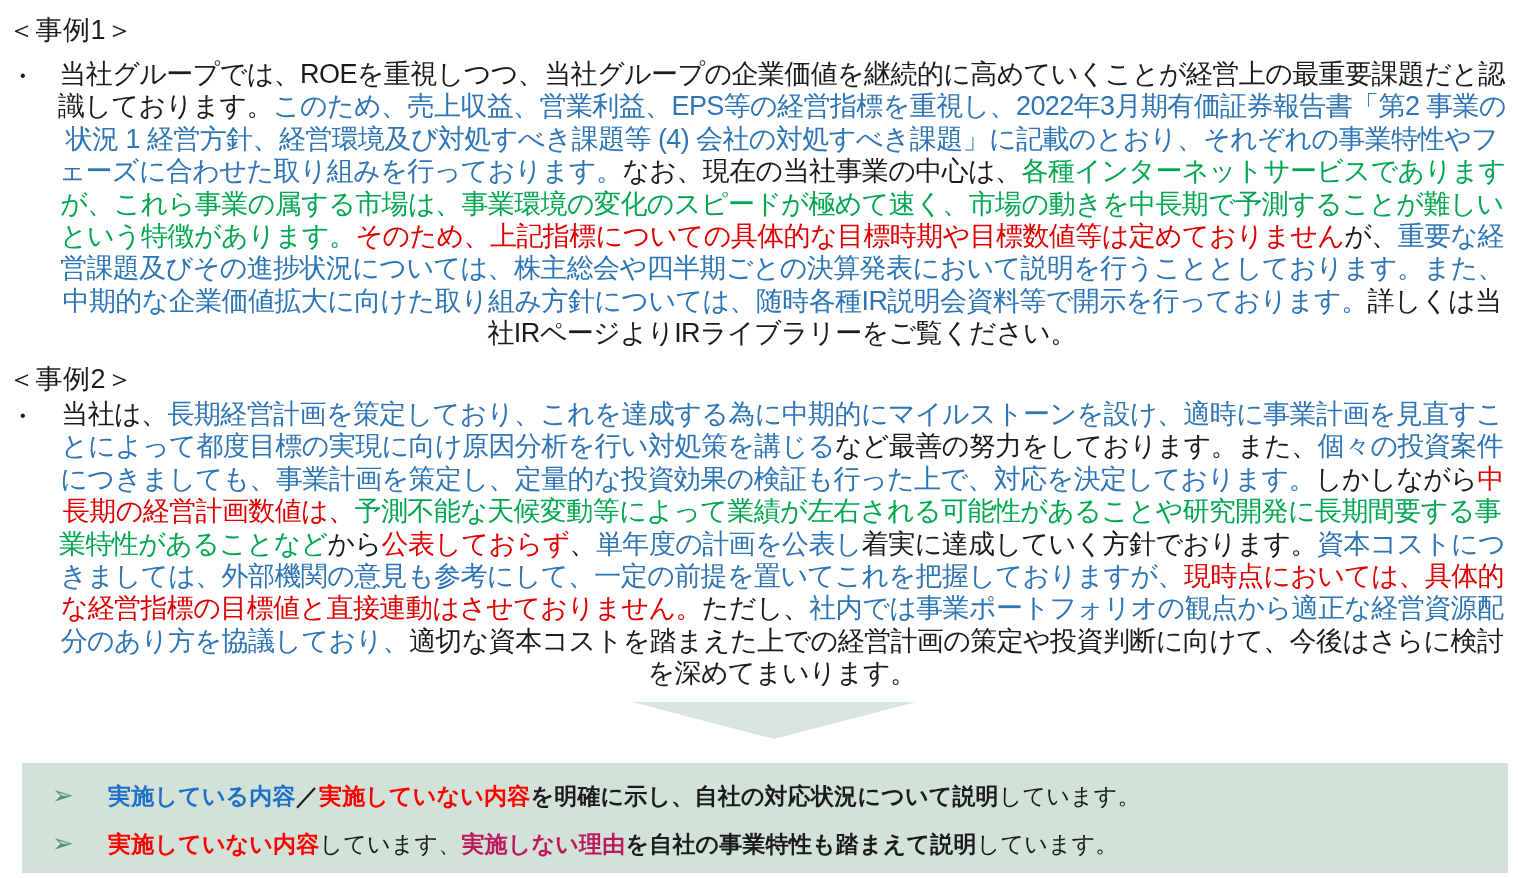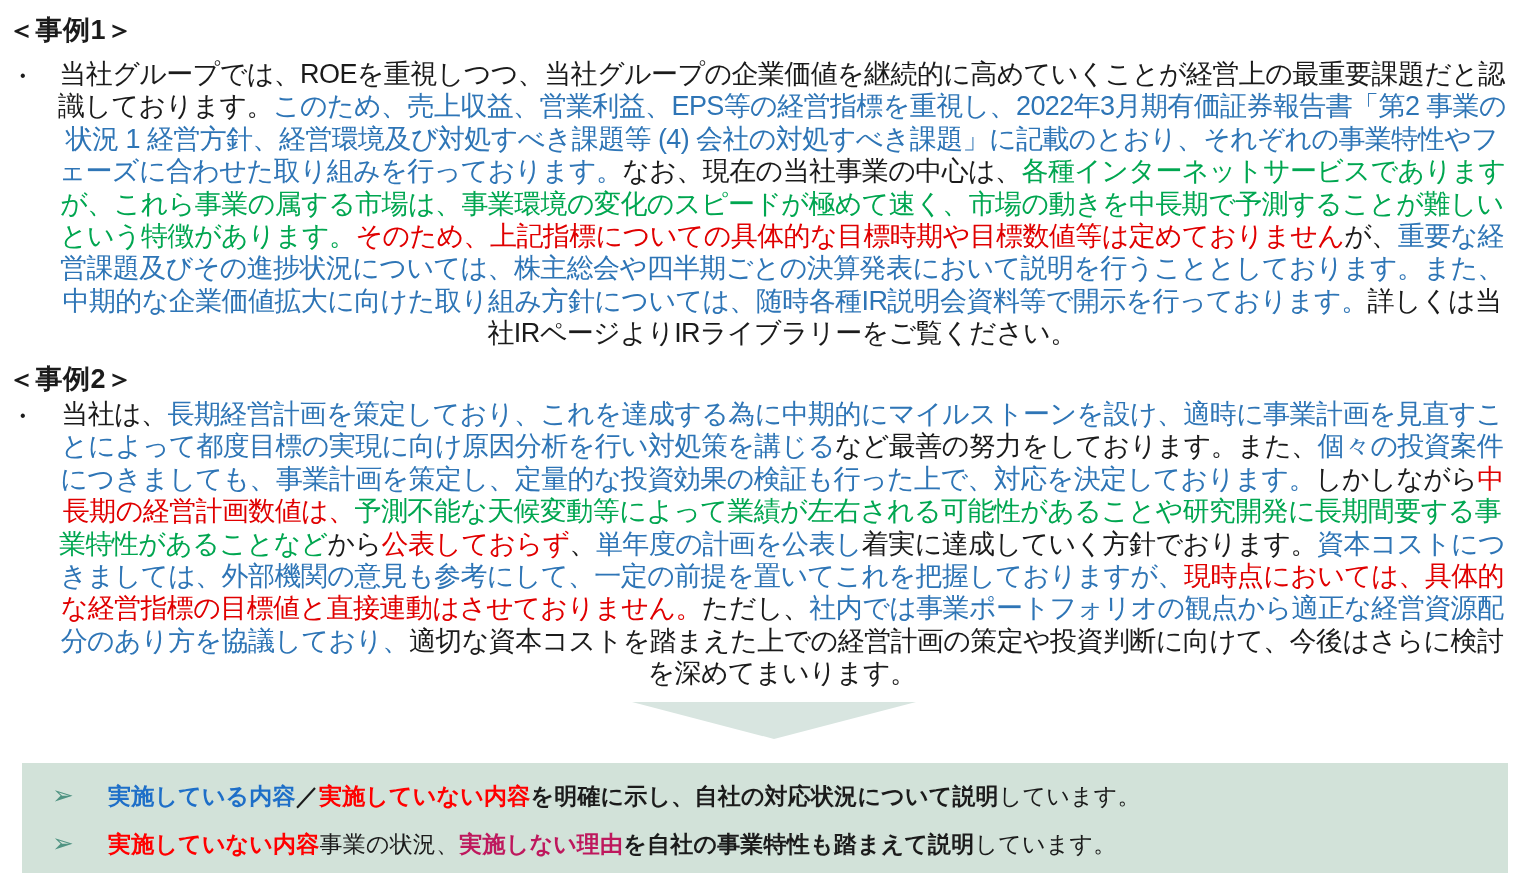--- a/index.html
+++ b/index.html
@@ -2,21 +2,21 @@
 <html><head>
 <meta charset="utf-8">
 <style>
   html,body { margin:0; padding:0; background:#ffffff; }
   .page {
     position:relative; width:1518px; height:878px; background:#ffffff;
     font-family:"Liberation Sans","DejaVu Sans",sans-serif;
     color:#1b1b1b; overflow:hidden;
   }
   .heading {
-    position:absolute; left:8px; font-size:27px; font-weight:700;
+    position:absolute; left:8px; font-size:27px; font-weight:400;
     letter-spacing:0.5px; white-space:nowrap;
   }
   .heading.h1 { top:12px; }
   .heading.h2 { top:361px; }
   .para {
     position:absolute; left:20px; width:1490px; display:flex; align-items:flex-start;
   }
   .para.p1 { top:58px; }
   .para.p2 { top:398px; }
   .bullet-dot {
@@ -67,17 +67,17 @@
 
   <div class="down-arrow" style="background-color: rgb(216, 229, 224);"></div>
 
   <div class="summary-box" style="background-color: rgb(210, 226, 217);">
     <div class="box-item">
       <span class="box-marker" style="color: rgb(79, 147, 130);">➢</span>
       <div class="box-text"><span style="color: rgb(30, 111, 200); font-weight: 700;">実施している内容</span><span style="color: rgb(27, 27, 27); font-weight: 700;">／</span><span style="color: rgb(255, 0, 0); font-weight: 700;">実施していない内容</span><span style="color: rgb(27, 27, 27); font-weight: 700;">を明確に示し、自社の対応状況について説明</span><span style="color: rgb(27, 27, 27);">しています。</span></div>
     </div>
     <div class="box-item">
       <span class="box-marker" style="color: rgb(79, 147, 130);">➢</span>
-      <div class="box-text"><span style="color: rgb(255, 0, 0); font-weight: 700;">実施していない内容</span><span style="color: rgb(27, 27, 27);">事業の状況、</span><span style="color: #be185d; font-weight: 700;">実施しない理由</span><span style="color: rgb(27, 27, 27); font-weight: 700;">を自社の事業特性も踏まえて説明</span><span style="color: rgb(27, 27, 27);">しています。</span></div>
+      <div class="box-text"><span style="color: rgb(255, 0, 0); font-weight: 700;">実施していない内容</span><span style="color: rgb(27, 27, 27);">しています、</span><span style="color: #be185d; font-weight: 700;">実施しない理由</span><span style="color: rgb(27, 27, 27); font-weight: 700;">を自社の事業特性も踏まえて説明</span><span style="color: rgb(27, 27, 27);">しています。</span></div>
     </div>
   </div>
 
 </div>
 
 </body></html>

